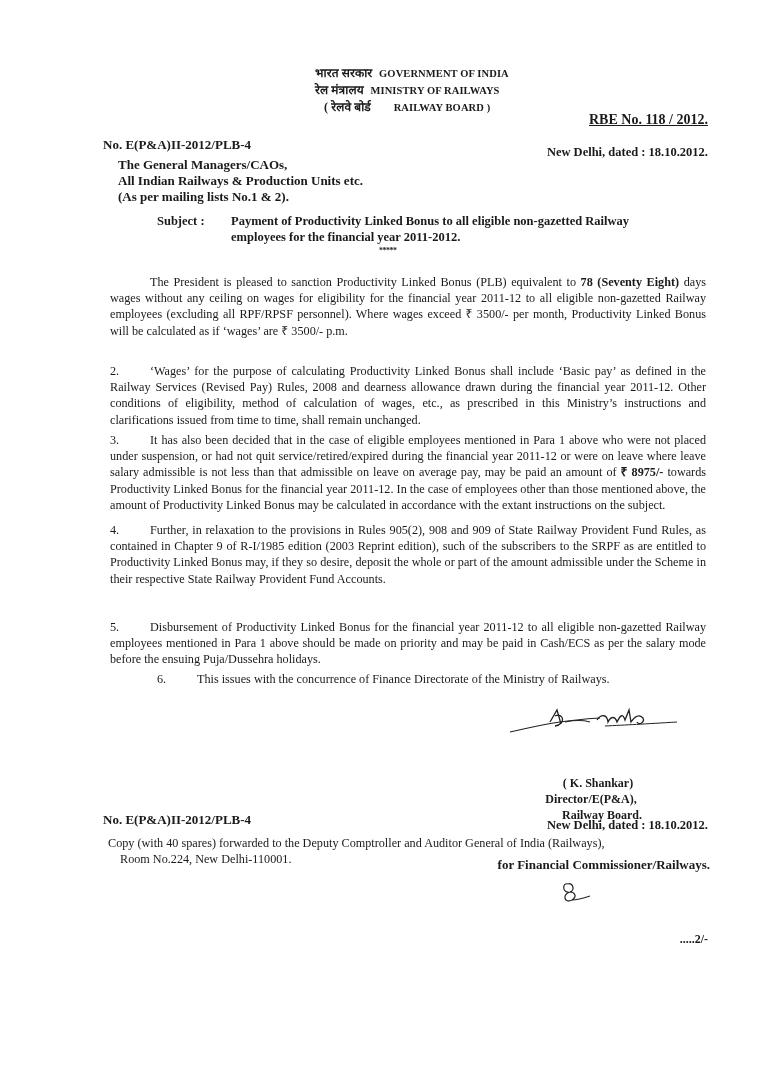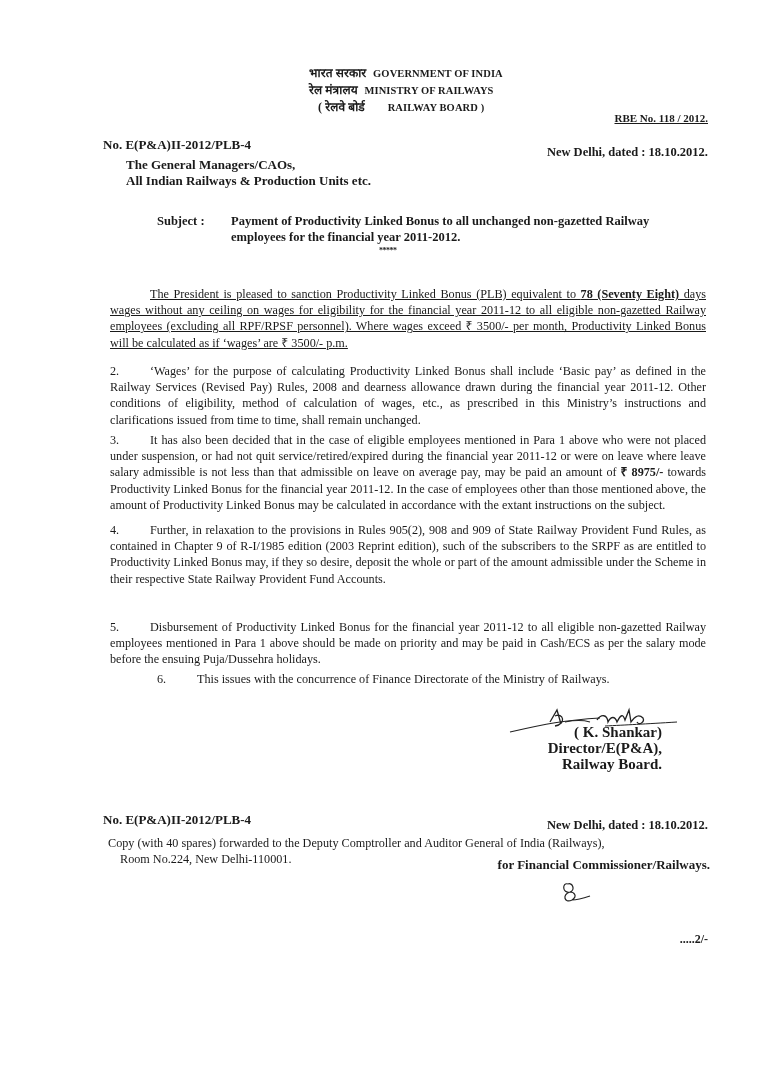--- a/index.html
+++ b/index.html
@@ -1,20 +1,20 @@
 <!DOCTYPE html>
 <html><head>
 <meta charset="utf-8">
 <style>
   html, body { margin: 0; padding: 0; background: #ffffff; }
   body { width: 768px; height: 1077px; position: relative; overflow: hidden;
          font-family: "Liberation Serif", serif; color: #1a1a1a; }
   .abs { position: absolute; }
   .hdr { position: absolute; left: 0; width: 768px; font-size: 10.5px; font-weight: bold; letter-spacing: 0.1px; }
-  .hdr span.hi { font-weight: bold; font-size: 12px; margin-right: 4px; }
+  .hdr span.hi { font-weight: bold; font-size: 12px; margin-right: 4px; margin-left: 6px; }
   .bold { font-weight: bold; }
   .para { position: absolute; left: 110px; width: 596px; font-size: 12.2px; line-height: 16.2px;
           text-align: justify; font-family: "Liberation Serif", serif; }
   .pnum { display: inline-block; width: 40px; }
   .indent { display: inline-block; width: 40px; }
   .sub { font-weight: bold; font-size: 12.5px; line-height: 16px; }
   .ul { text-decoration: underline; }
 </style>
 </head>
 <body>
@@ -31,38 +31,39 @@
     <span>MINISTRY OF RAILWAYS</span>
   </div>
 </div>
 <div class="hdr" style="top:98px;">
   <div style="position:absolute; left:318px; white-space:nowrap;">
     <span class="hi">( रेलवे बोर्ड</span>
     <span style="margin-left:16px;">RAILWAY BOARD )</span>
   </div>
 </div>
 
-<div class="abs bold ul" style="top:112px; right:60px; font-size:11px; white-space:nowrap;">RBE No. 118 / 2012.</div>
+<div class="abs bold ul" style="top:112px; right:60px; font-size:14px; white-space:nowrap;">RBE No. 118 / 2012.</div>
 
 <div class="abs bold" style="top:137px; left:103px; font-size:13px; white-space:nowrap;">No. E(P&amp;A)II-2012/PLB-4</div>
 <div class="abs bold" style="top:145px; right:60px; font-size:12.5px; white-space:nowrap;">New Delhi, dated : 18.10.2012.</div>
 
-<div class="abs bold" style="top:157px; left:126px; font-size:13px; line-height:16px; white-space:nowrap;">
+<div class="abs bold" style="top:157px; left:118px; font-size:13px; line-height:16px; white-space:nowrap;">
   <div>The General Managers/CAOs,</div>
   <div>All Indian Railways &amp; Production Units etc.</div>
+  <div>(As per mailing lists No.1 &amp; 2).</div>
 </div>
 
 <div class="abs sub" style="top:213px; left:157px; white-space:nowrap;">Subject :</div>
 <div class="abs sub" style="top:213px; left:231px; width:470px; white-space:nowrap;">
-  <div>Payment of Productivity Linked Bonus to all unchanged non-gazetted  Railway</div>
+  <div>Payment of Productivity Linked Bonus to all eligible non-gazetted  Railway</div>
   <div>employees for the financial year 2011-2012.</div>
 </div>
 <div class="abs" style="top:246px; left:379px; font-size:8px; font-weight:bold; letter-spacing:-0.5px;">*****</div>
 
-<div class="para" style="top:286px;text-decoration:underline;">
+<div class="para" style="top:274px;">
   <span class="indent"></span><span>The President is pleased to sanction Productivity Linked Bonus (PLB) equivalent to</span>
   <span class="bold">78 (Seventy Eight)</span><span> days wages without any ceiling on wages for eligibility for the financial year 2011-12 to all eligible non-gazetted Railway employees (excluding all RPF/RPSF personnel).  Where wages exceed ₹ 3500/- per month, Productivity Linked Bonus will be calculated as if ‘wages’ are ₹ 3500/- p.m.</span>
 </div>
 
 <div class="para" style="top:363px;">
   <span class="pnum">2.</span><span>‘Wages’ for the purpose of calculating Productivity Linked Bonus shall include ‘Basic pay’ as defined in the Railway Services (Revised Pay) Rules, 2008 and dearness allowance drawn during the financial year 2011-12.  Other conditions of eligibility, method of calculation of wages, etc., as prescribed in this Ministry’s instructions and clarifications issued from time to time, shall remain unchanged.</span>
 </div>
 
 <div class="para" style="top:432px;">
   <span class="pnum">3.</span><span>It has also been decided that in the case of eligible employees mentioned in Para 1 above who were not placed under suspension, or had not quit service/retired/expired during the financial year 2011-12 or were on leave where leave salary admissible is not less than that admissible on leave on average pay, may be paid an amount of </span><span class="bold">₹ 8975/-</span><span> towards Productivity Linked Bonus for the financial year 2011-12.  In the case of employees other than those mentioned above, the amount of Productivity Linked Bonus may be calculated in accordance with the extant instructions on the subject.</span>
@@ -81,21 +82,21 @@
 </div>
 
 <svg class="abs" style="top:702px; left:505px;" width="175" height="40" viewBox="0 0 175 40">
   <path d="M5 30 C40 22, 60 18, 95 16" stroke="#222" stroke-width="1.1" fill="none"></path>
   <path d="M45 20 L52 8 L56 22 M50 14 C58 10, 62 22, 50 24" stroke="#222" stroke-width="1.3" fill="none"></path>
   <path d="M60 20 C70 18, 78 18, 85 20" stroke="#222" stroke-width="1.1" fill="none"></path>
   <path d="M92 18 C96 12, 102 12, 103 20 C106 14, 110 14, 112 20 C116 12, 118 12, 120 18 L124 8 L126 20 C130 14, 134 12, 138 16 C140 20, 134 24, 132 20" stroke="#222" stroke-width="1.3" fill="none"></path>
   <path d="M100 24 C120 23, 140 22, 172 20" stroke="#222" stroke-width="1" fill="none"></path>
 </svg>
 
-<div class="abs bold" style="top:724px; left:540px; font-size:15px; line-height:16px; text-align:right; white-space:nowrap;">
+<div class="abs bold" style="top:775px; left:540px; font-size:12px; line-height:16px; text-align:center; white-space:nowrap;">
   <div style="margin-left:14px;">( K. Shankar)</div>
   <div>Director/E(P&amp;A),</div>
   <div style="margin-left:22px;">Railway Board.</div>
 </div>
 
 <div class="abs bold" style="top:812px; left:103px; font-size:13px; white-space:nowrap;">No. E(P&amp;A)II-2012/PLB-4</div>
 <div class="abs bold" style="top:818px; right:60px; font-size:12.5px; white-space:nowrap;">New Delhi, dated : 18.10.2012.</div>
 <div class="abs" style="top:835px; left:108px; font-size:12.2px; line-height:16px; white-space:nowrap;">
   <div>Copy (with 40 spares) forwarded to the Deputy Comptroller and Auditor General of India (Railways),</div>
   <div style="padding-left:12px;">Room No.224, New Delhi-110001.</div>

